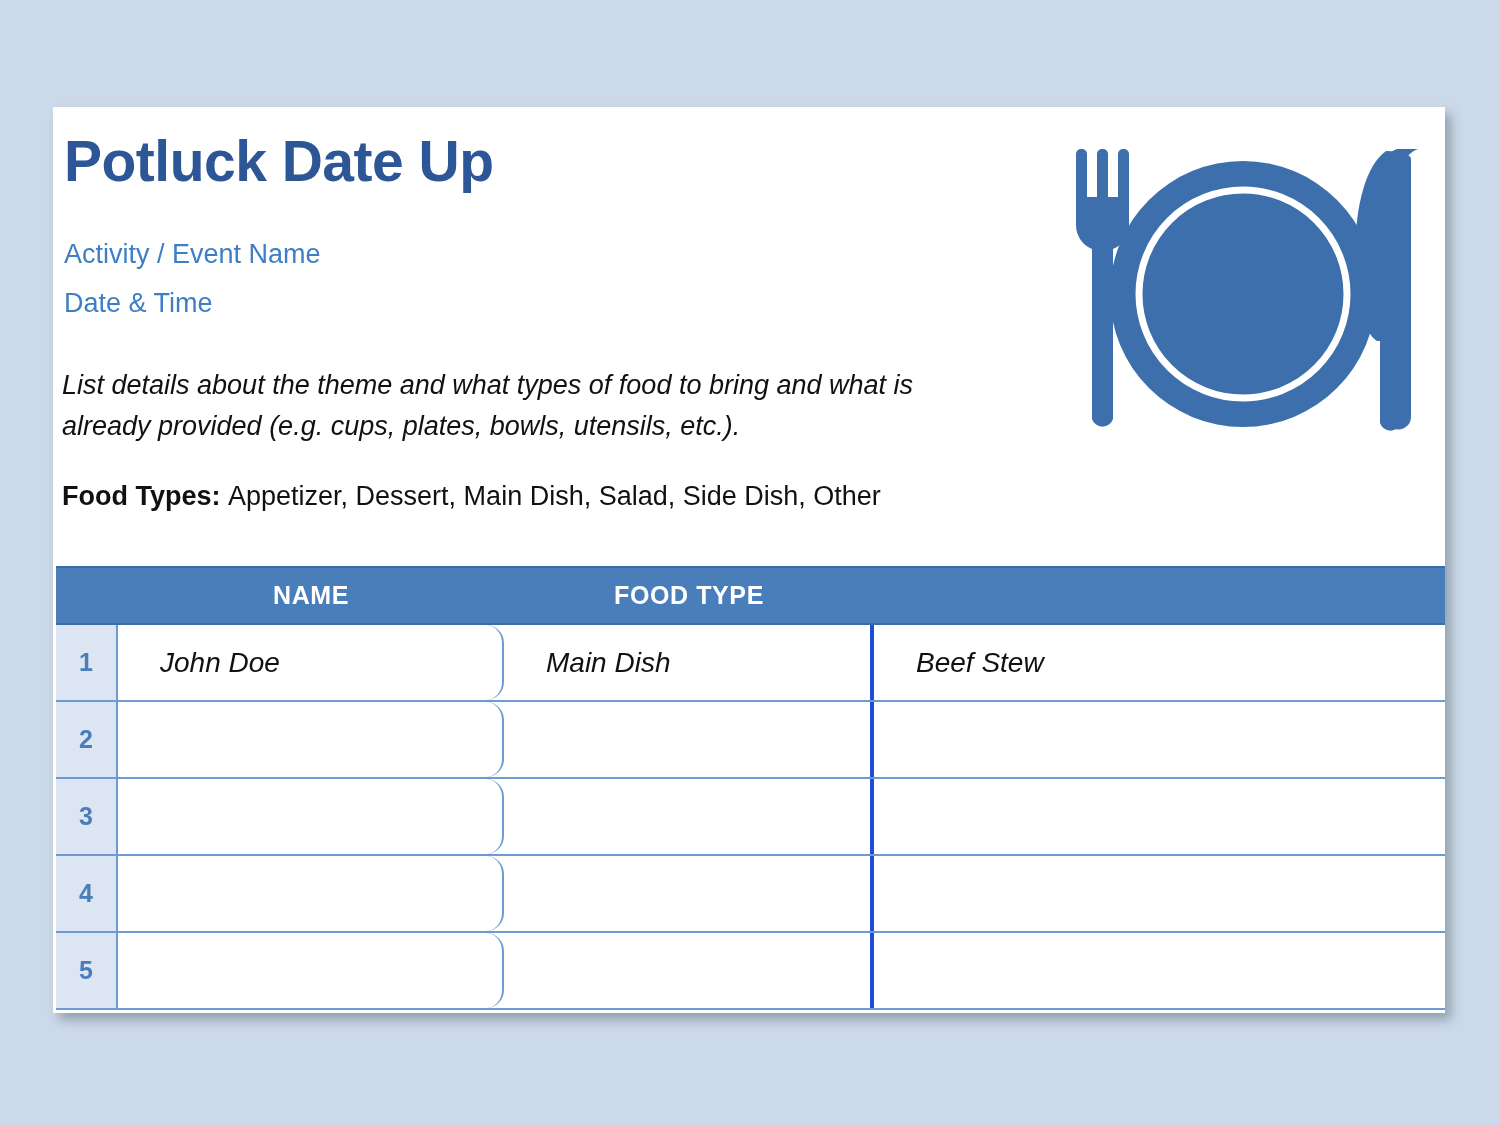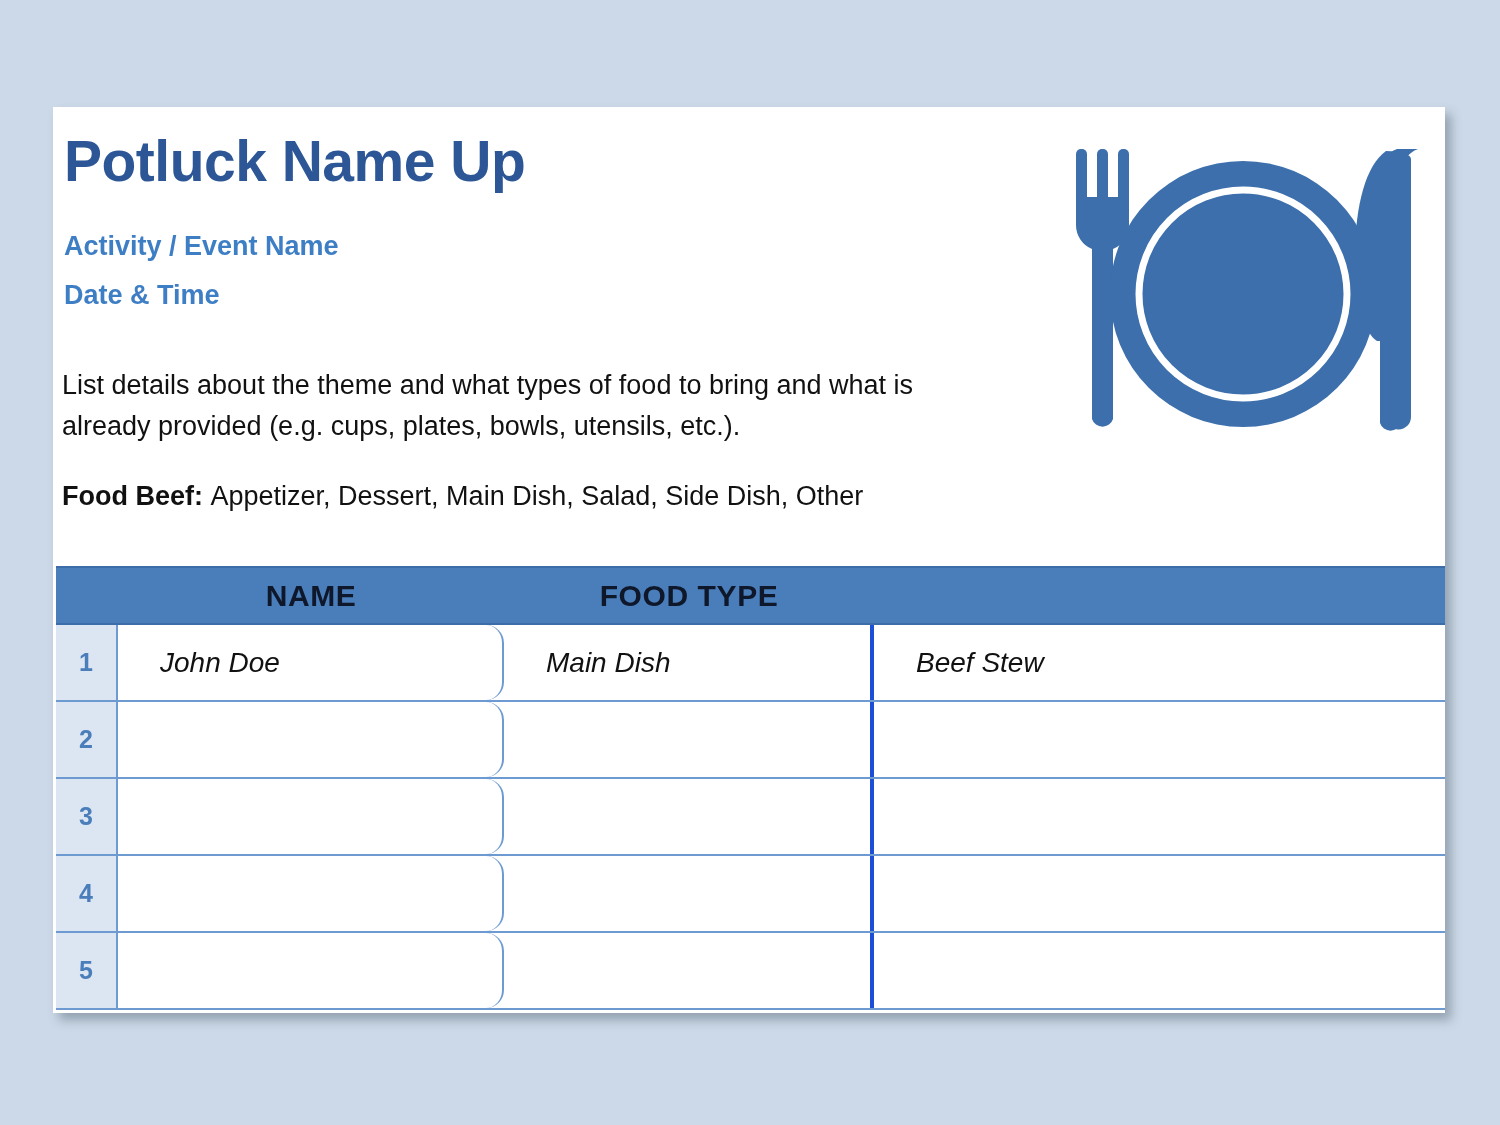--- a/index.html
+++ b/index.html
@@ -49,35 +49,37 @@
     font-weight: bold;
     color: #2c5696;
     letter-spacing: -0.5px;
     white-space: nowrap;
   }
 
   .subtitle {
     position: absolute;
     left: 11px;
     font-size: 27px;
-    font-weight: bold;
+    font-weight: normal;
     color: #3d7ec4;
     white-space: nowrap;
+    margin-top: 8px;
   }
   .subtitle.line1 { top: 124px; }
   .subtitle.line2 { top: 173px; text-align: center; }
 
   .body-text {
     position: absolute;
     left: 9px;
     top: 258px;
     width: 900px;
     font-size: 27px;
     line-height: 41px;
     color: #111111;
+    font-style: italic;
   }
 
   .food-types {
     position: absolute;
     left: 9px;
     top: 374px;
     font-size: 27px;
     color: #111111;
     white-space: nowrap;
   }
@@ -103,22 +105,22 @@
 
   .table-head {
     display: flex;
     height: 59px;
     background: #4a7ebb;
     border-top: 2px solid #3d6da8;
     border-bottom: 2px solid #3d6da8;
     box-sizing: border-box;
   }
   .th {
-    color: #0f172a;
-    font-size: 30px;
+    color: #ffffff;
+    font-size: 25px;
     font-weight: bold;
     letter-spacing: 0.6px;
     display: flex;
     align-items: center;
     justify-content: center;
     box-sizing: border-box;
   }
   .th.num  { width: 62px; }
   .th.name { width: 386px; }
   .th.food { width: 370px; }
@@ -157,30 +159,30 @@
 </style>
 </head>
 <body>
 
 <div id="canvas">
 
   <div id="card">
 
     <div class="info-area">
 
-      <div class="title">Potluck Name Up</div>
+      <div class="title">Potluck Date Up</div>
 
       <div class="subtitle line1">Activity / Event Name</div>
 
       <div class="subtitle line2">Date &amp; Time</div>
 
       <div class="body-text">List details about the theme and what types of food to bring and what is already provided (e.g. cups, plates, bowls, utensils, etc.).</div>
 
       <div class="food-types">
-        <b>Food Beef:</b><span>&nbsp;</span><span>Appetizer, Dessert, Main Dish, Salad, Side Dish, Other</span>
+        <b>Food Types:</b><span>&nbsp;</span><span>Appetizer, Dessert, Main Dish, Salad, Side Dish, Other</span>
       </div>
 
       <svg class="plate-icon" viewBox="0 0 430 300">
 
         <g fill="#3c6fac">
           <rect x="68" y="12" width="11" height="72" rx="5"></rect>
           <rect x="89" y="12" width="11" height="72" rx="5"></rect>
           <rect x="110" y="12" width="11" height="72" rx="5"></rect>
           <path d="M68 60 h53 v28 a26 26 0 0 1 -16 24 v170 a11 11 0 0 1 -21 0 v-170 a26 26 0 0 1 -16 -24 z"></path>
         </g>

